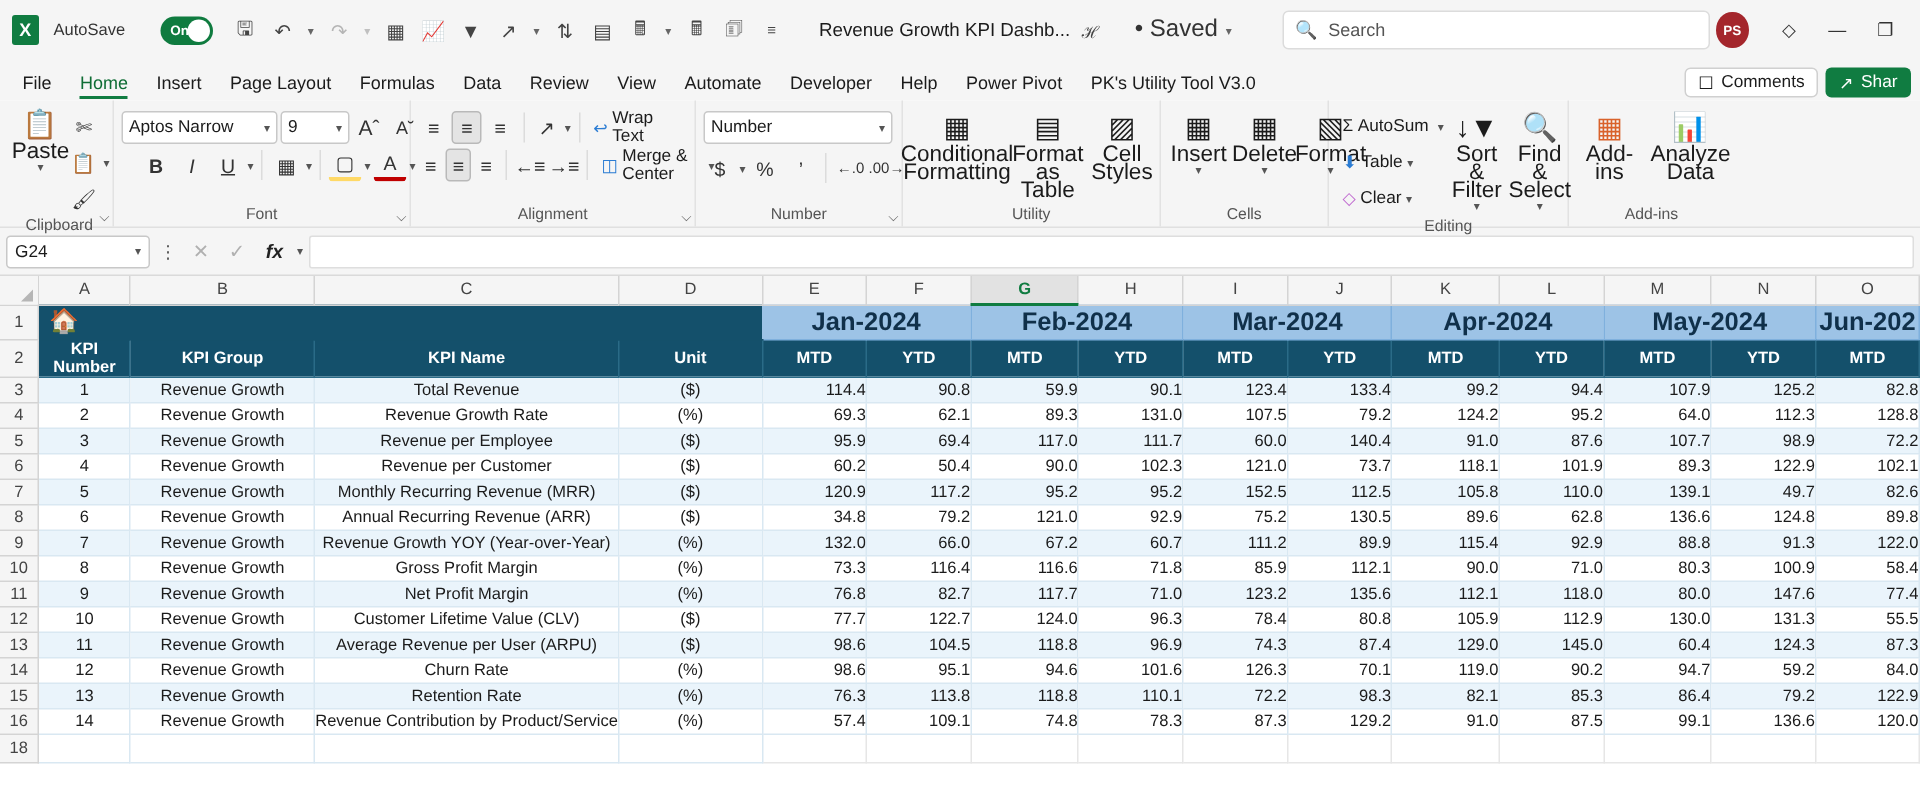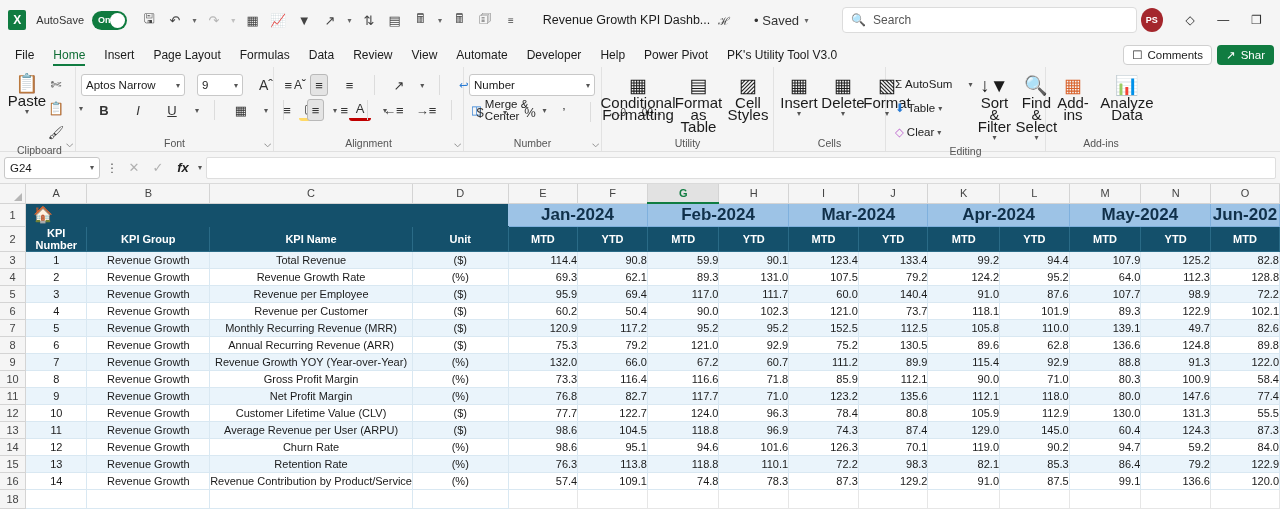--- a/index.html
+++ b/index.html
@@ -16,42 +16,42 @@
   .titlebar {
     height: 40px; display: flex; align-items: center;
     background: #f5f5f5; padding: 0 8px; gap: 2px;
   }
   .excel-logo {
     width: 20px; height: 20px; background: #107c41; border-radius: 2px;
     color: #fff; font-size: 12px; font-weight: bold;
     display: flex; align-items: center; justify-content: center;
     margin-right: 8px;
   }
-  .autosave-label { font-size: 11px; color: #333; margin-right: 6px; }
+  .autosave-label { font-size: 11px; color: #333; margin-right: 22px; }
   .toggle {
     width: 38px; height: 19px; border-radius: 10px; background: #0f7b3f;
     position: relative; display: flex; align-items: center;
     color: #fff; font-size: 9px; font-weight: bold; padding-left: 6px;
     margin-right: 8px; cursor: pointer;
   }
   .toggle .knob {
     position: absolute; right: 2px; top: 2px;
     width: 15px; height: 15px; border-radius: 50%; background: #fff;
   }
   .qat-btn {
     width: 26px; height: 26px; display: flex; align-items: center;
     justify-content: center; color: #444; font-size: 13px;
     border-radius: 3px; cursor: pointer;
   }
   .qat-caret { font-size: 8px; color: #666; width: 12px; text-align: center; cursor: pointer; }
   .doc-title {
     font-size: 12.5px; color: #1b1b1b; margin-left: 18px;
     white-space: nowrap; cursor: pointer; text-align: center;
   }
-  .saved-state { font-size: 13px; color: #333; margin-left: 16px; white-space: nowrap; cursor: pointer; }
+  .saved-state { font-size: 16px; color: #333; margin-left: 16px; white-space: nowrap; cursor: pointer; }
   .search-box {
     margin-left: 28px; width: 320px; height: 26px; background: #fff;
     border: 1px solid #dcdcdc; border-radius: 4px;
     display: flex; align-items: center; padding: 0 8px; gap: 7px;
     color: #555; font-size: 12px; cursor: text;
   }
   .spacer { flex: 1; }
   .avatar {
     width: 24px; height: 24px; border-radius: 50%; background: #a4262c;
     color: #fff; font-size: 9px; font-weight: bold;
@@ -127,21 +127,21 @@
   .icon-sq.on { border: 1px solid #b9b9b9; background: #e4e4e4; }
   .caret { font-size: 8px; color: #555; }
   .vdiv { width: 1px; background: #dcdcdc; height: 20px; margin: 1px 3px; }
 
   .combo {
     display: flex; align-items: center; justify-content: space-between;
     border: 1px solid #c8c8c8; background: #fff; border-radius: 3px;
     height: 22px; padding: 0 4px; font-size: 11.5px; cursor: pointer;
   }
   .rows2 { display: flex; flex-direction: column; gap: 2px; }
-  .row-line { display: flex; align-items: center; gap: 12px; }
+  .row-line { display: flex; align-items: center; gap: 2px; }
 
   
   .formula-bar {
     height: 32px; display: flex; align-items: center;
     background: #f5f5f5; padding: 0 4px; gap: 4px;
     border-bottom: 1px solid #dadada;
   }
   .namebox {
     width: 96px; height: 22px; border: 1px solid #c8c8c8; background: #fff;
     border-radius: 3px; display: flex; align-items: center;
@@ -658,21 +658,21 @@
           <td class="cell band-a txt-r">139.1</td>
           <td class="cell band-a txt-r">49.7</td>
           <td class="cell band-a txt-r">82.6</td>
         </tr>
         <tr style="height: 17px;">
           <td class="rowhead">8</td>
           <td class="cell band-b txt-c">6</td>
           <td class="cell band-b txt-c">Revenue Growth</td>
           <td class="cell band-b txt-c">Annual Recurring Revenue (ARR)</td>
           <td class="cell band-b txt-c">($)</td>
-          <td class="cell band-b txt-r">75.3</td>
+          <td class="cell band-b txt-r">34.8</td>
           <td class="cell band-b txt-r">79.2</td>
           <td class="cell band-b txt-r">121.0</td>
           <td class="cell band-b txt-r">92.9</td>
           <td class="cell band-b txt-r">75.2</td>
           <td class="cell band-b txt-r">130.5</td>
           <td class="cell band-b txt-r">89.6</td>
           <td class="cell band-b txt-r">62.8</td>
           <td class="cell band-b txt-r">136.6</td>
           <td class="cell band-b txt-r">124.8</td>
           <td class="cell band-b txt-r">89.8</td>

